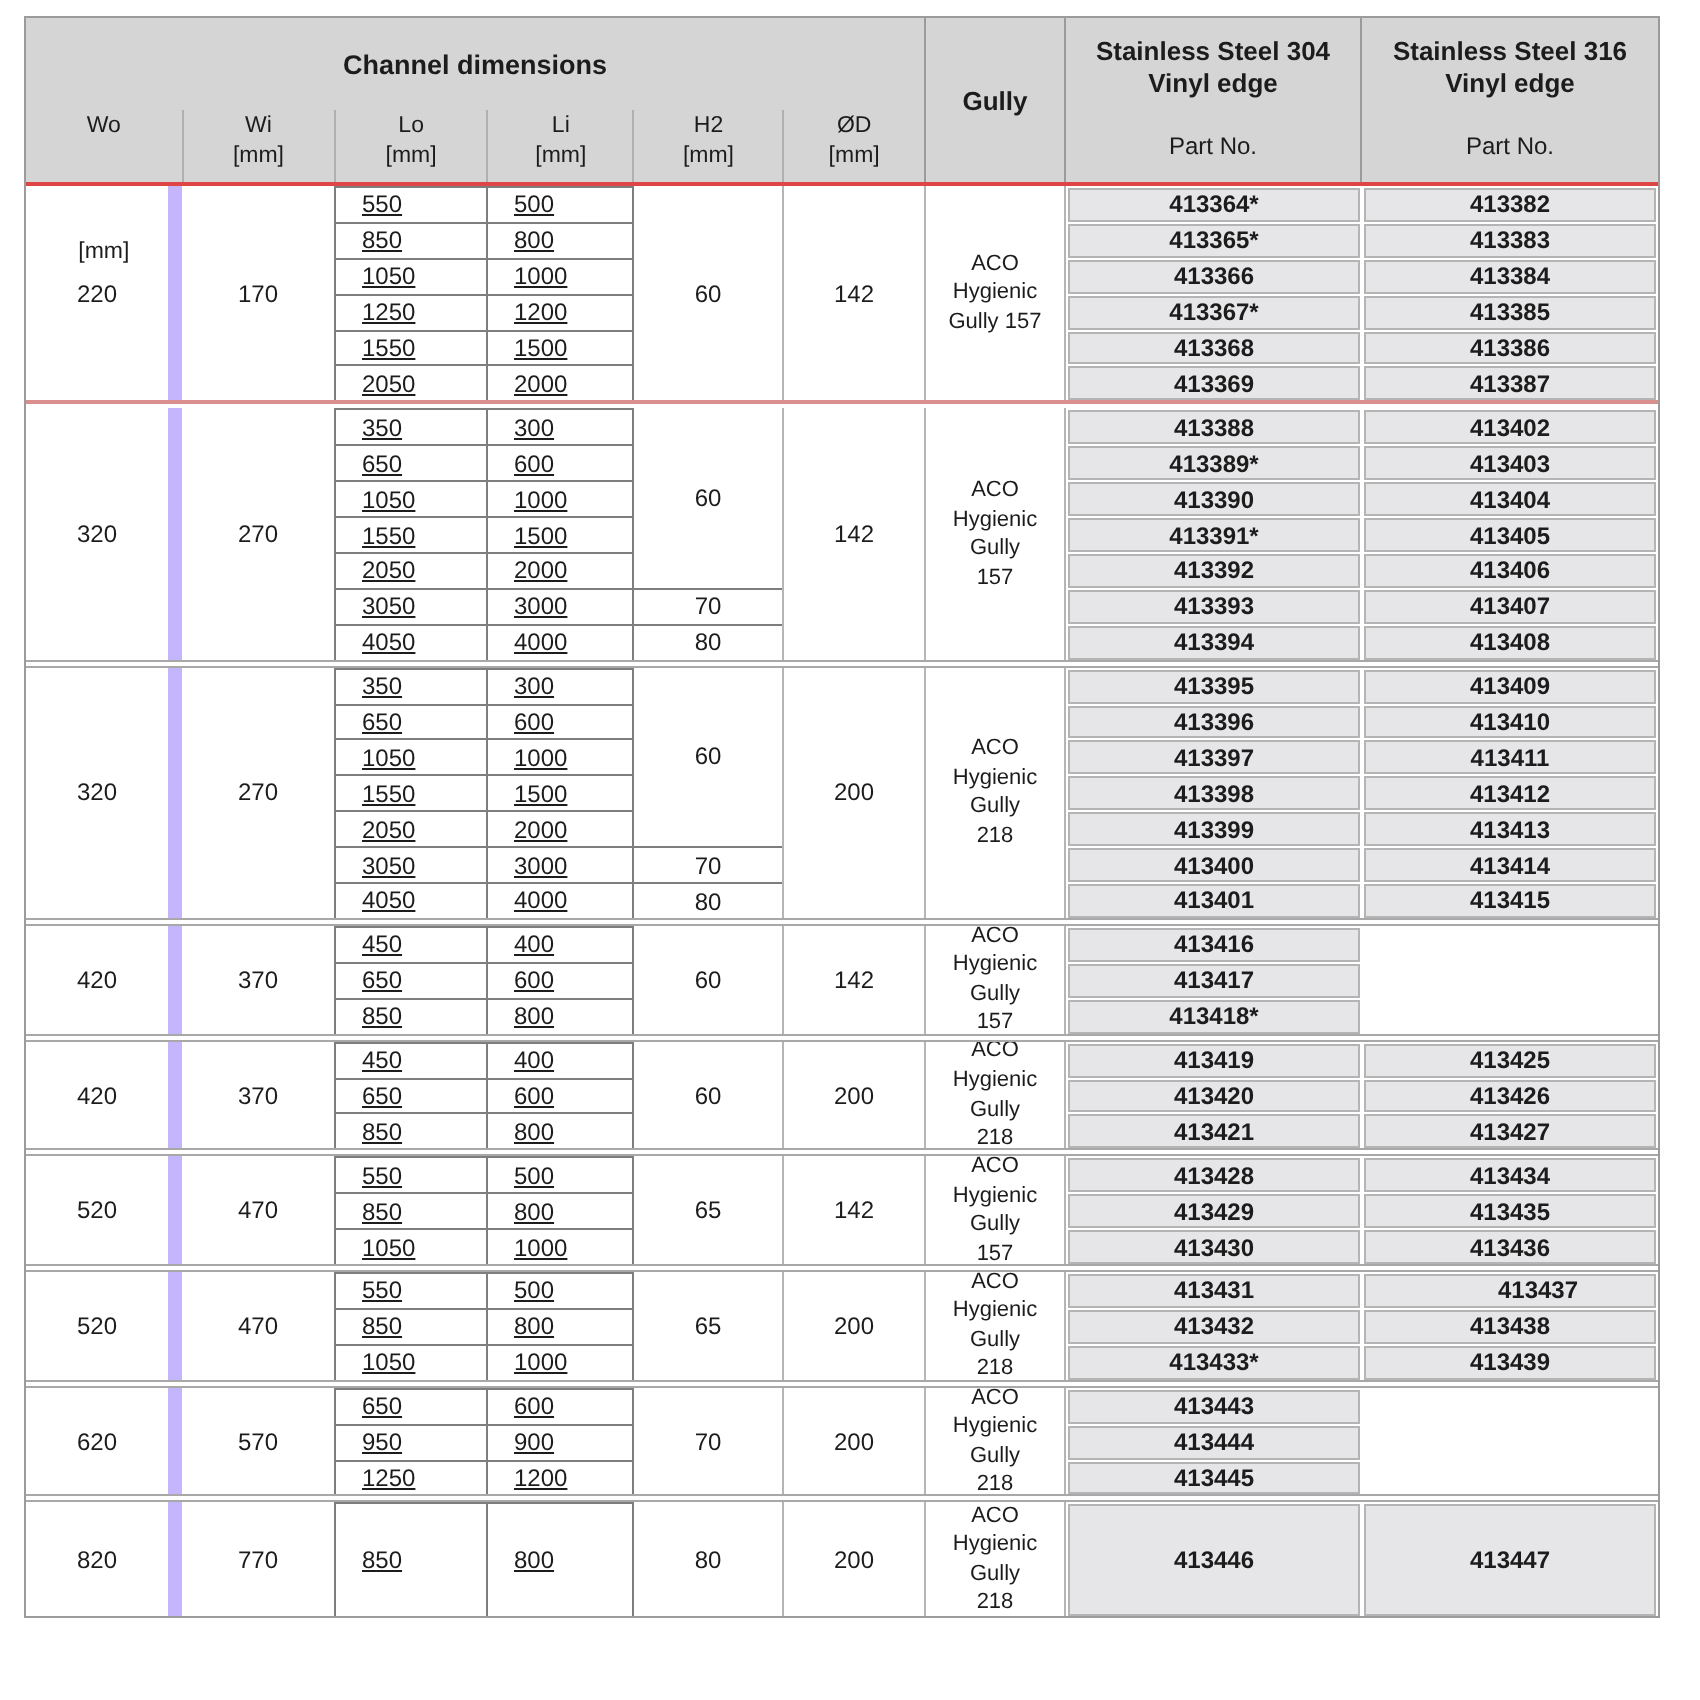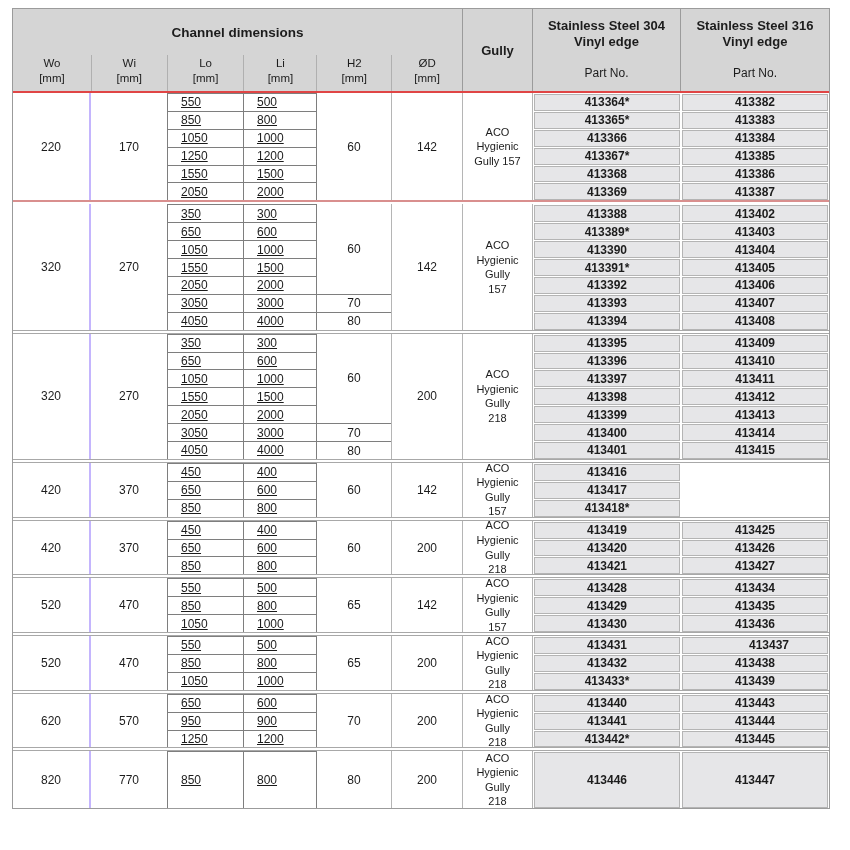--- a/index.html
+++ b/index.html
@@ -9,33 +9,33 @@
   .table{position:absolute;left:12px;top:8px;width:816px;border:1px solid #9b9b9b;background:#fff;}
 
   
   .header{display:flex;background:#d5d5d5;border-bottom:2px solid #e04545;}
   .hdr-left{width:450px;box-sizing:border-box;border-right:1px solid #9b9b9b;display:flex;flex-direction:column;}
   .hdr-title{height:46px;display:flex;align-items:center;justify-content:center;
     font-weight:bold;font-size:13.5px;}
   .hdr-dims{display:flex;height:36px;}
   .hdr-dim{box-sizing:border-box;display:flex;flex-direction:column;align-items:center;justify-content:flex-start;
     font-size:11.5px;line-height:1.3;border-left:1px solid #b0b0b0;padding-top:1px;}
-  .hdr-dim:first-child{border-left:none;}
+  .hdr-dim:first-child{border-left:none;gap:48px;}
   .hdr-gully{width:70px;box-sizing:border-box;border-right:1px solid #9b9b9b;display:flex;align-items:center;
     justify-content:center;font-weight:bold;font-size:13px;}
   .hdr-steel{width:148px;box-sizing:border-box;display:flex;flex-direction:column;align-items:center;padding-top:9px;}
   .hdr-steel.s304{border-right:1px solid #9b9b9b;}
   .steel-title{font-weight:bold;font-size:13px;line-height:1.25;text-align:center;}
   .part-label{font-size:12px;margin-top:15px;}
 
   
   .tbody{background:#fff;}
   .group{display:flex;overflow:hidden;}
   .c{box-sizing:border-box;display:flex;align-items:center;justify-content:center;font-size:12px;}
-  .c.wo{width:78px;border-right:2px solid #c4b5fd;}
+  .c.wo{width:78px;border-right:7px solid #c4b5fd;}
   .c.wi{width:76px;}
   .c.lo{width:77px;}
   .c.li{width:73px;}
   .c.lo,.c.li{flex-direction:column;align-items:stretch;justify-content:flex-start;text-decoration:underline;}
   .sub{box-sizing:border-box;display:flex;align-items:center;padding-left:13px;background:#fff;
     border-top:1px solid #7e7e7e;border-right:1px solid #7e7e7e;font-size:12px;}
   .c.lo .sub{border-left:1px solid #7e7e7e;}
   .c.h2col{width:75px;flex-direction:column;align-items:stretch;justify-content:flex-start;border-right:1px solid #b5b5b5;}
   .seg{box-sizing:border-box;display:flex;align-items:center;justify-content:center;font-size:12px;}
   .seg + .seg{border-top:1px solid #7e7e7e;}
@@ -402,25 +402,20 @@
           <div class="c h2col">
             <div class="seg" style="height: 53.7px;">70</div>
           </div>
           <div class="c od">200</div>
           <div class="c gully">
             <div>ACO</div>
             <div>Hygienic Gully</div>
             <div>218</div>
           </div>
           <div class="c pcol">
-            <div class="pcell" style="height: 17.9px;">413440</div>
-            <div class="pcell" style="height: 17.9px;">413441</div>
-            <div class="pcell" style="height: 17.9px;">413442*</div>
-          </div>
-          <div class="c pcol">
             <div class="pcell" style="height: 17.9px;">413443</div>
             <div class="pcell" style="height: 17.9px;">413444</div>
             <div class="pcell" style="height: 17.9px;">413445</div>
           </div>
         </div>
         <div class="sep"></div>
         <div class="group" style="height: 57px;">
           <div class="c wo">820</div>
           <div class="c wi">770</div>
           <div class="c lo">

